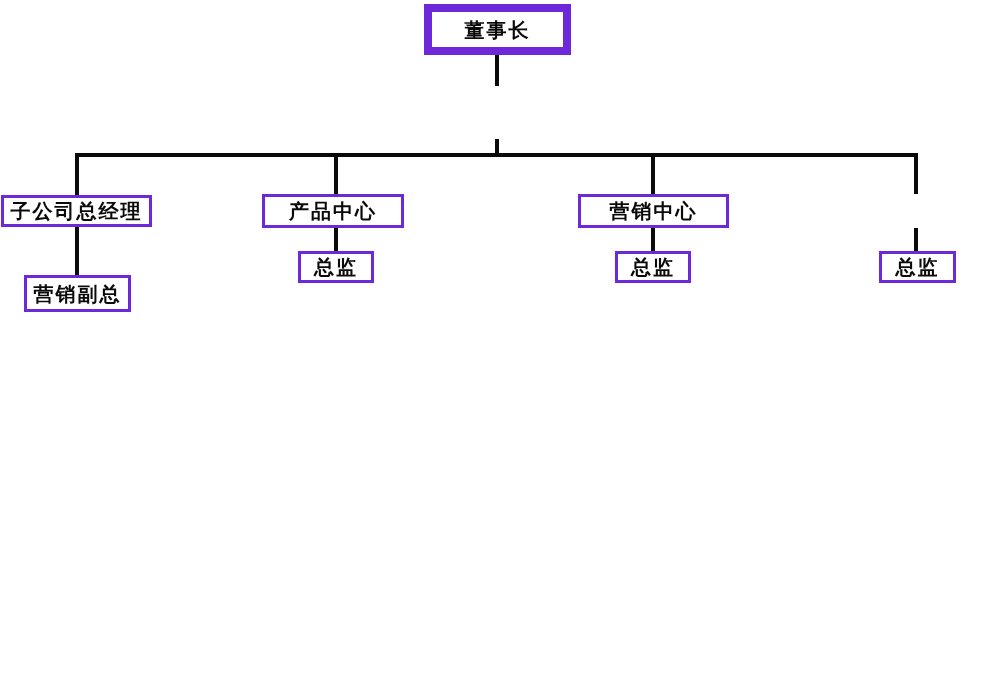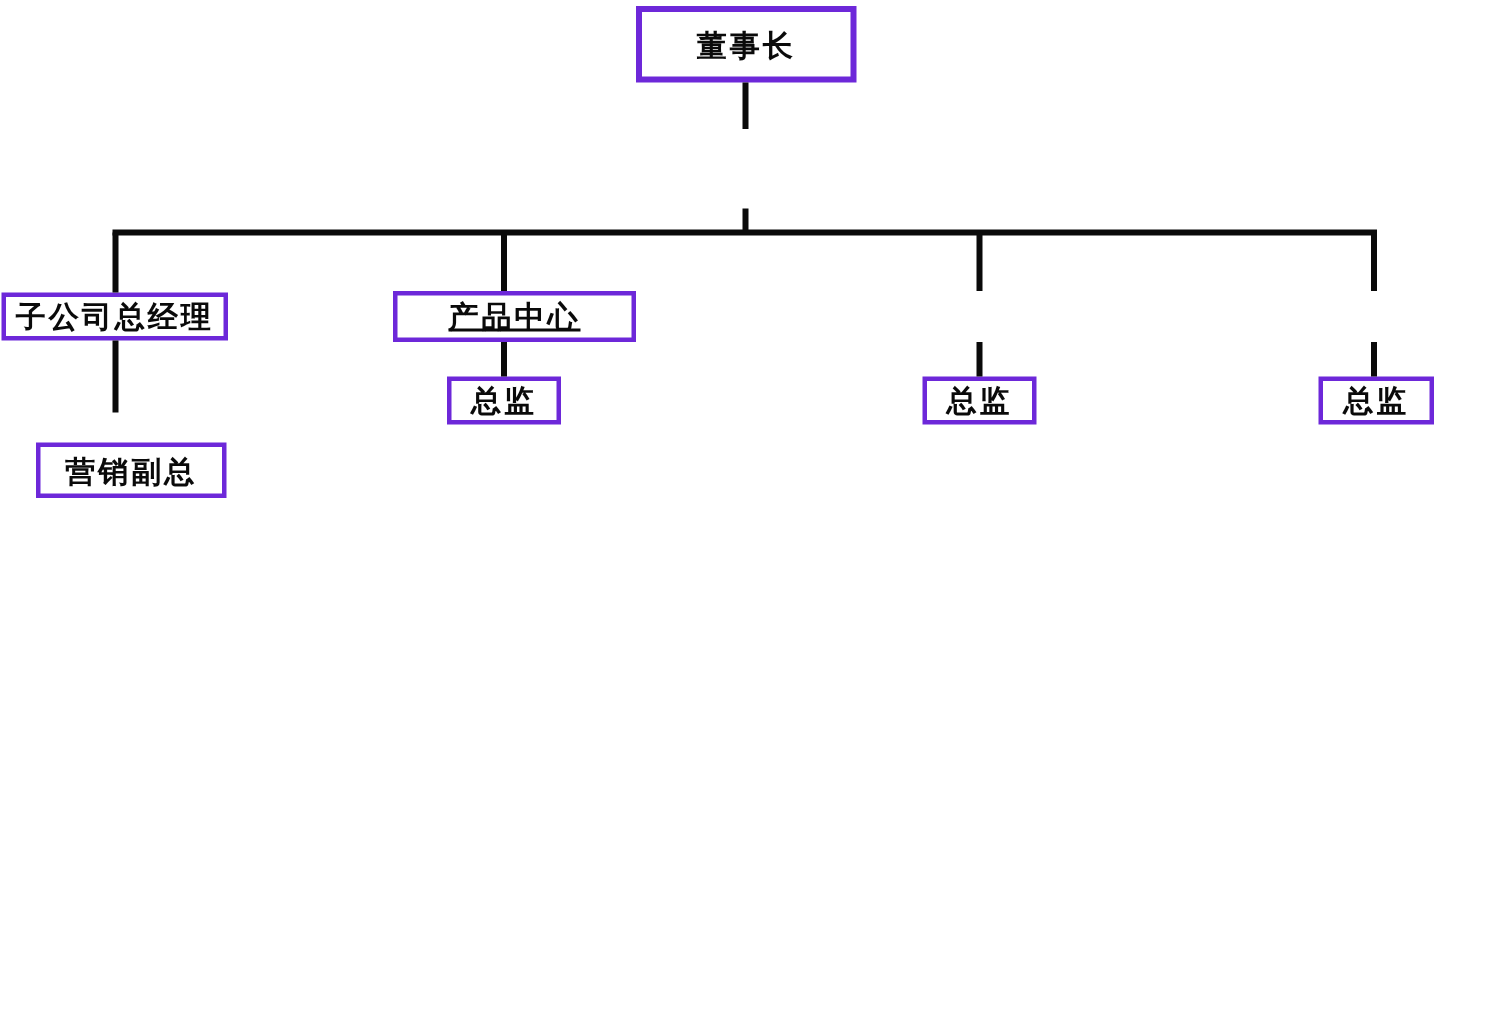--- a/index.html
+++ b/index.html
@@ -12,21 +12,21 @@
     width: 1000px;
     height: 676px;
     background: #ffffff;
     overflow: hidden;
     font-family: "DejaVu Sans", "Liberation Sans", sans-serif;
   }
   .node {
     position: absolute;
     box-sizing: border-box;
     background: #ffffff;
-    border: 4px solid #6d28d9;
+    border: 8px solid #6d28d9;
     color: #0a0a0a;
     display: flex;
     align-items: center;
     justify-content: center;
     font-size: 20px;
     font-weight: 600;
     letter-spacing: 2px;
     white-space: nowrap;
     line-height: 1;
     text-align: center;
@@ -42,25 +42,26 @@
 </head>
 <body>
 
 <div class="canvas">
 
   <div class="node" style="left:424px; top:4px; width:147px; height:51px;">董事长</div>
 
 
   <div class="node small" style="left:1px; top:195px; width:151px; height:32px;">子公司总经理</div>
 
-  <div class="node small" style="left:262px; top:194px; width:162px; height:34px;text-decoration:underline;">产品中心</div>
+  <div class="node small" style="left:262px; top:194px; width:142px; height:34px;">产品中心</div>
+
+  <div class="node small" style="left:578px; top:194px; width:151px; height:34px;">营销中心</div>
 
 
-
-  <div class="node small" style="left:24px; top:275px; width:127px; height:37px;margin-top:20px;">营销副总</div>
+  <div class="node small" style="left:24px; top:275px; width:107px; height:37px;">营销副总</div>
 
   <div class="node small" style="left:298px; top:251px; width:76px; height:32px;">总监</div>
 
   <div class="node small" style="left:615px; top:251px; width:76px; height:32px;">总监</div>
 
   <div class="node small" style="left:879px; top:251px; width:77px; height:32px;">总监</div>
 
   <div class="conn" style="left:495px; top:55px;  width:4px;   height:31px;"></div>
   <div class="conn" style="left:495px; top:139px; width:4px;   height:16px;"></div>
   <div class="conn" style="left:75px;  top:153px; width:843px; height:4px;"></div>

